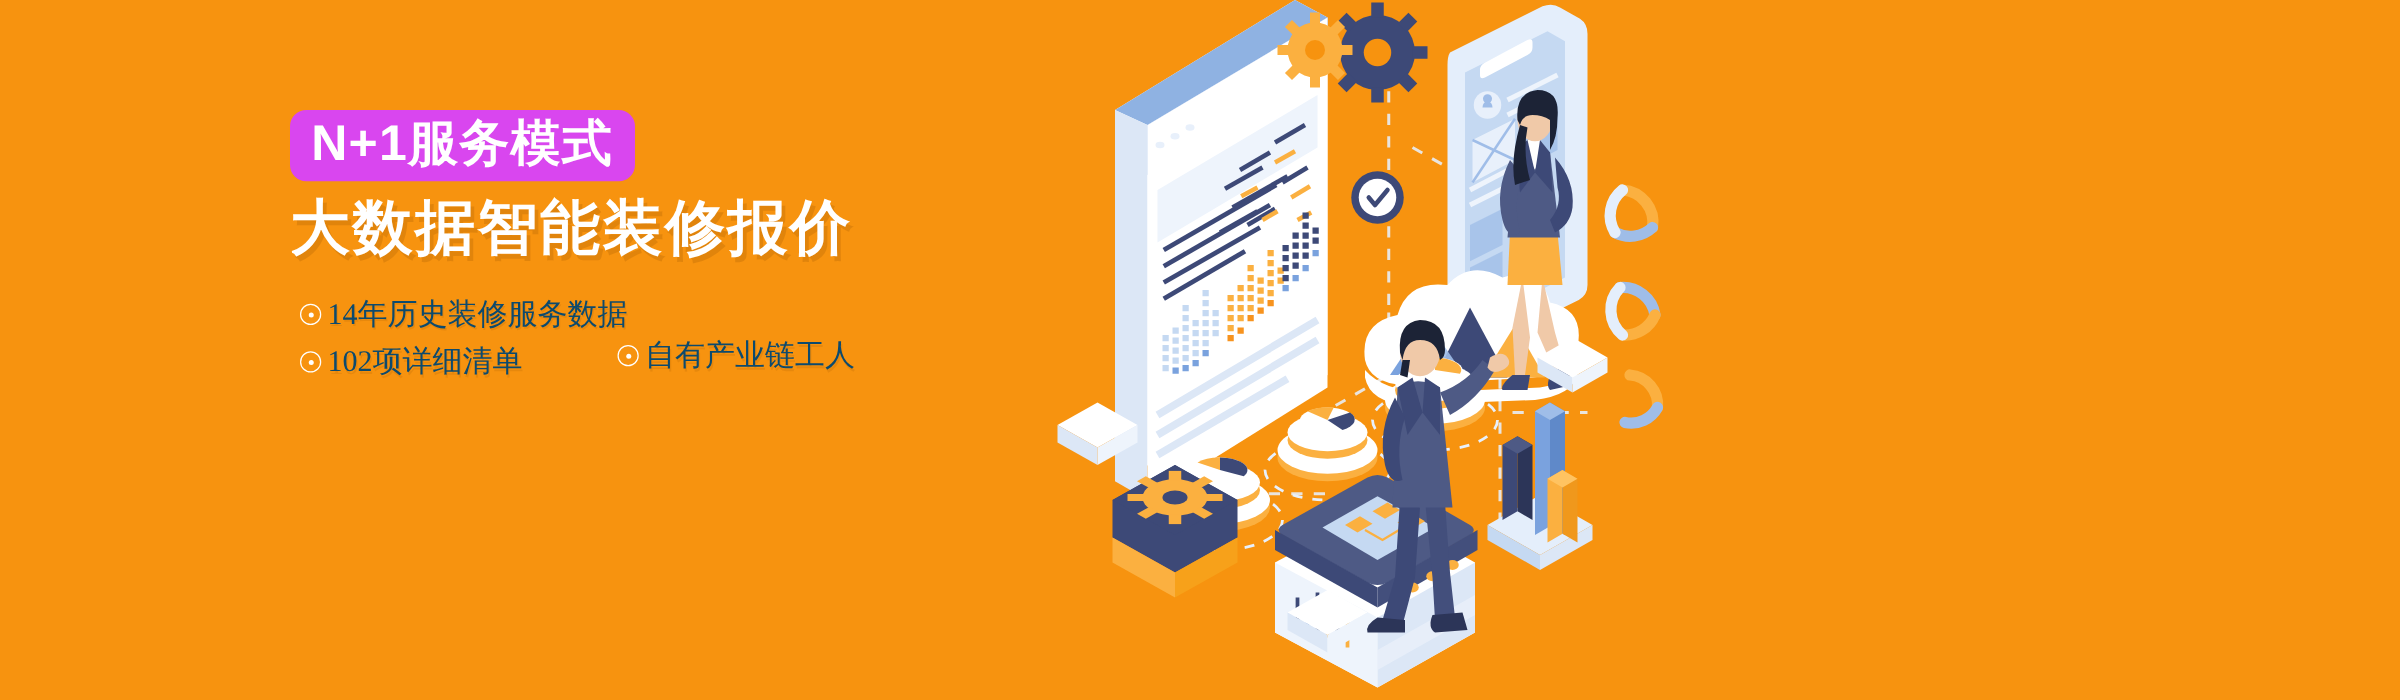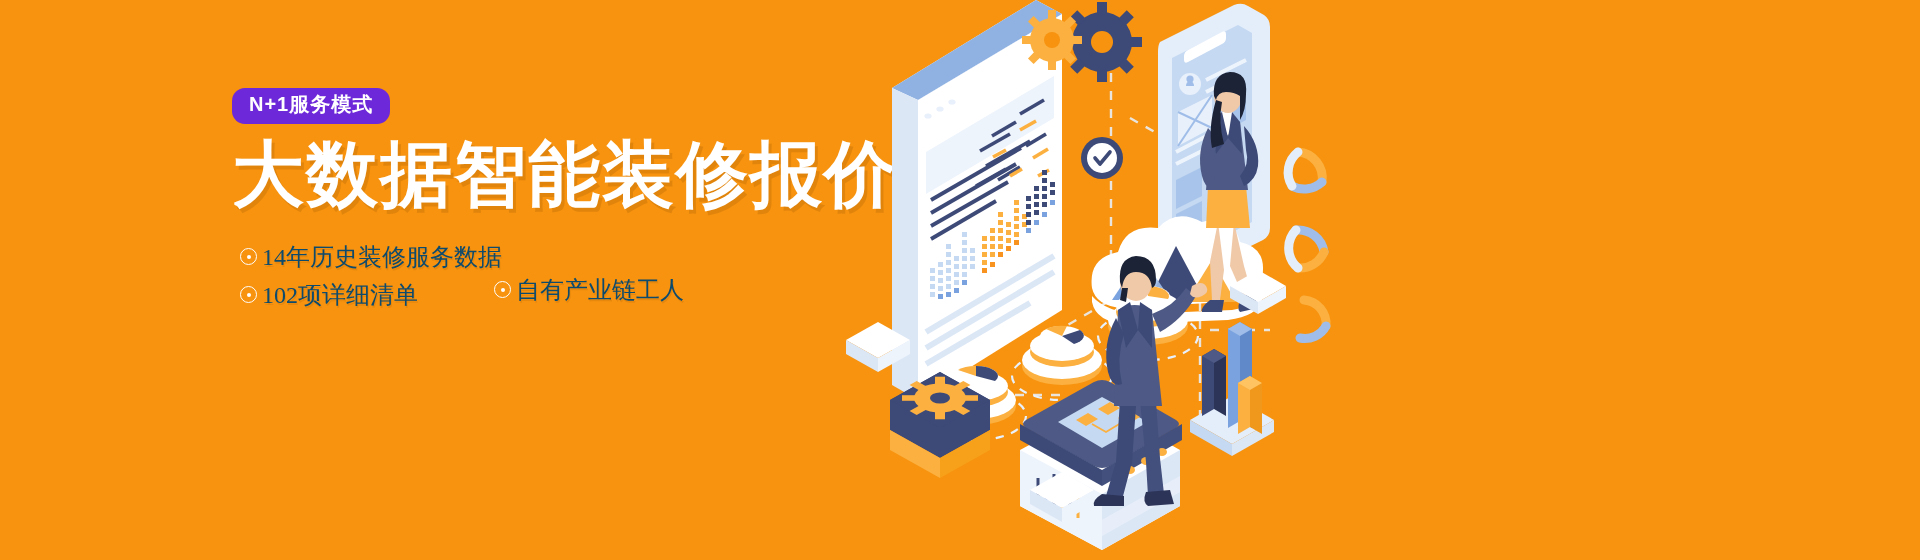--- a/index.html
+++ b/index.html
@@ -19,39 +19,39 @@
   
   .text-block {
     position: absolute;
     left: 232px;
     top: 88px;
     width: 700px;
   }
 
   .badge {
     display: inline-block;
-    background: #6d28d9;
+    background: #d946ef;
     color: #ffffff;
     font-family: "Liberation Sans", sans-serif;
     font-weight: bold;
-    font-size: 20px;
+    font-size: 40px;
     letter-spacing: 1px;
     padding: 6px 17px 9px 17px;
     border-radius: 13px;
     line-height: 1.05;
     white-space: nowrap;
     text-align: center;
   }
 
   .headline {
     margin-top: 12px;
     color: #ffffff;
     font-family: "Liberation Sans", sans-serif;
     font-weight: bold;
-    font-size: 72px;
+    font-size: 48px;
     letter-spacing: 2px;
     line-height: 1.08;
     white-space: nowrap;
     text-shadow: 3px 4px 0 rgba(150, 80, 0, 0.22);
   }
 
   .bullets {
     margin-top: 24px;
     position: relative;
     width: 620px;

